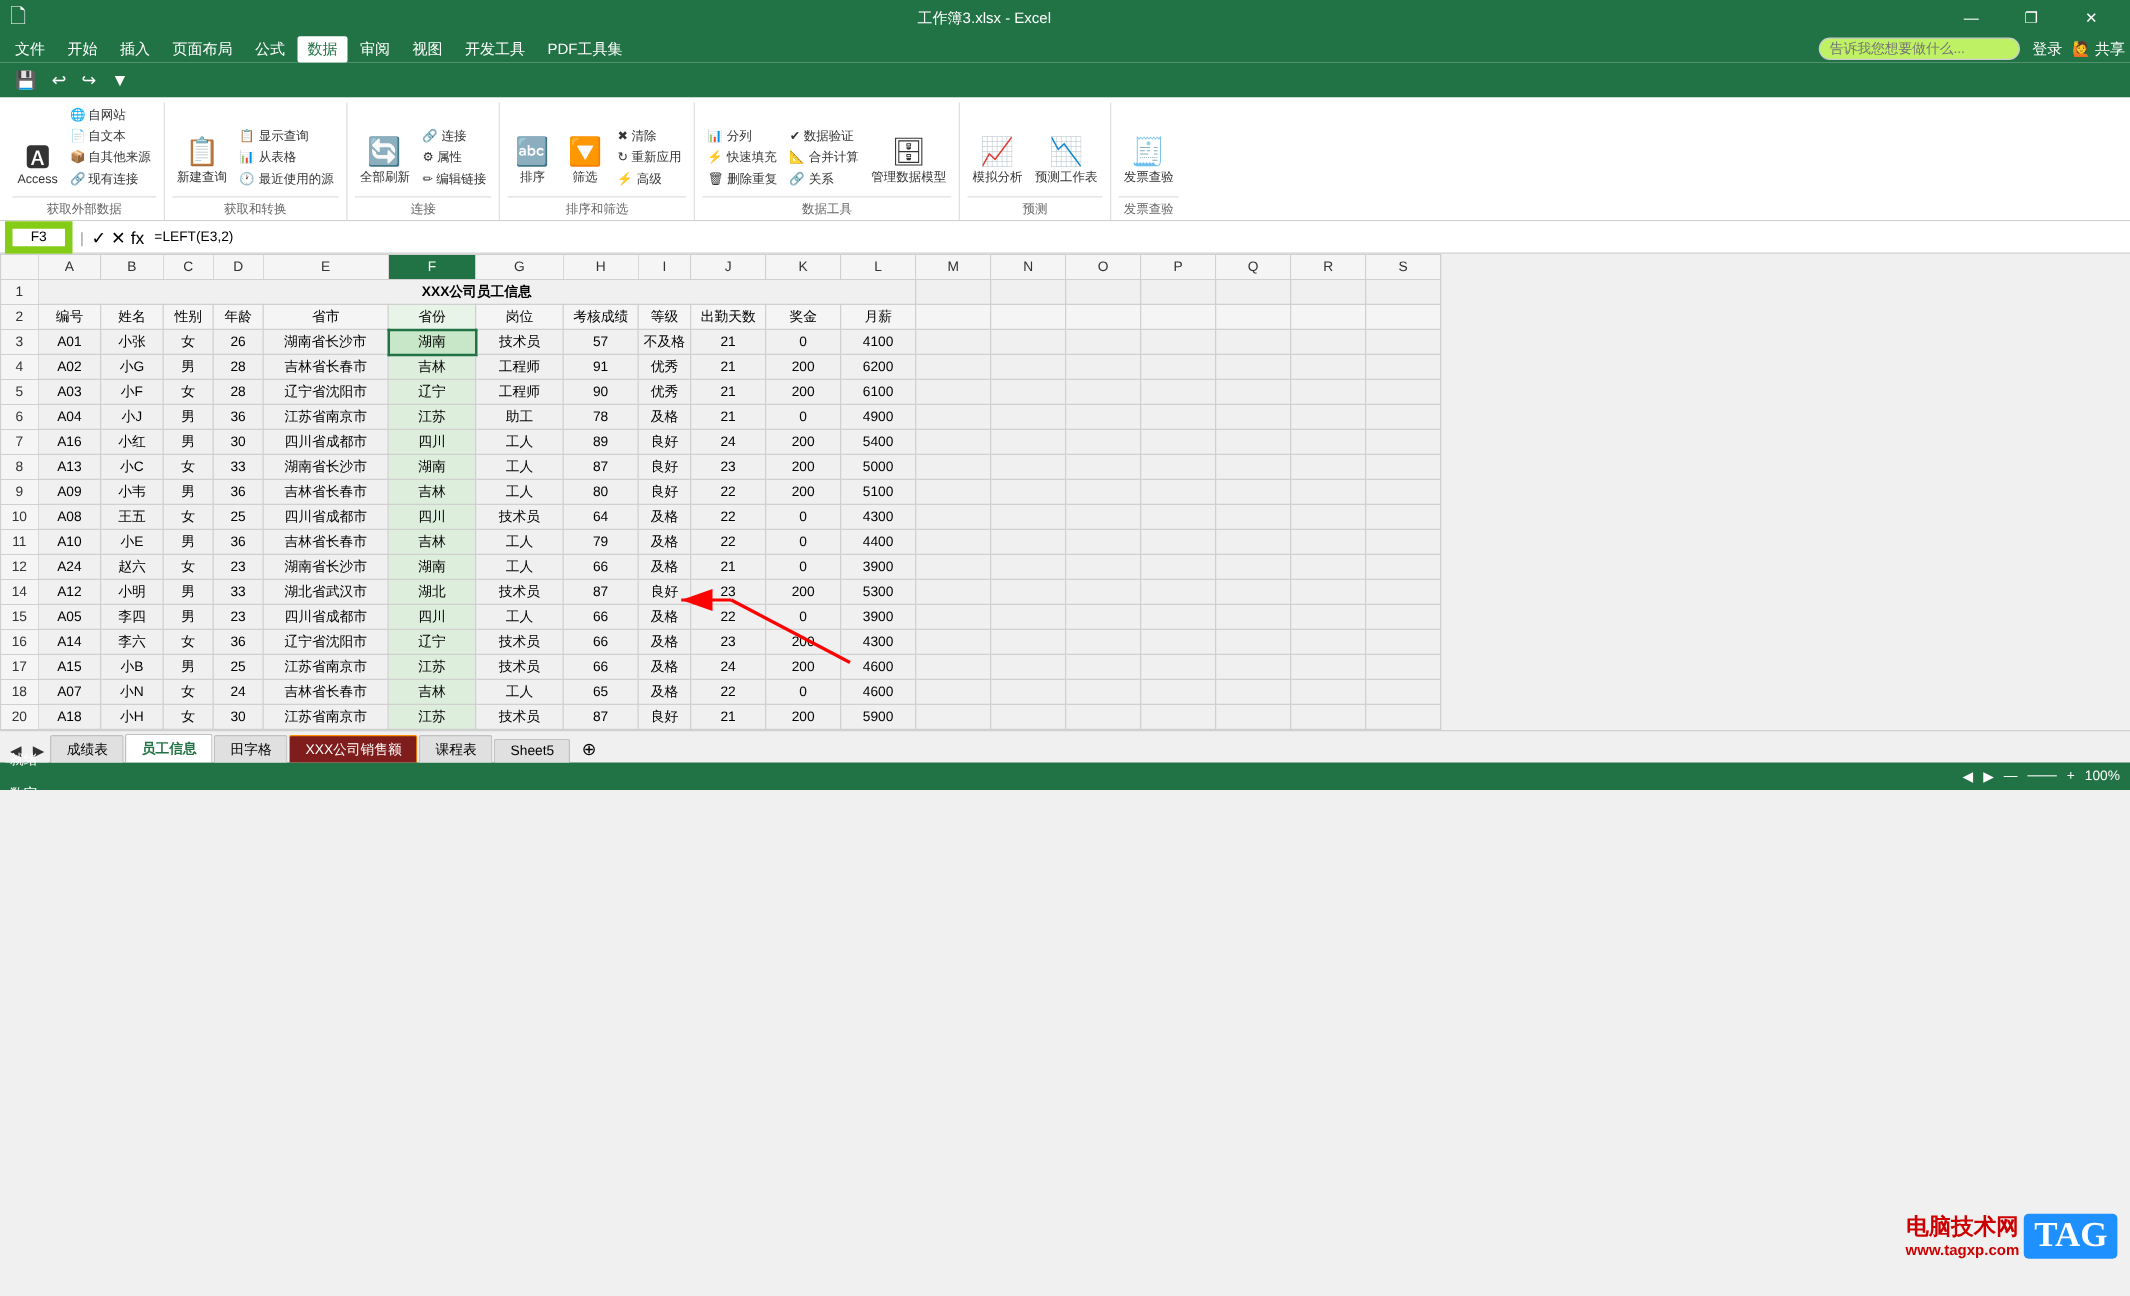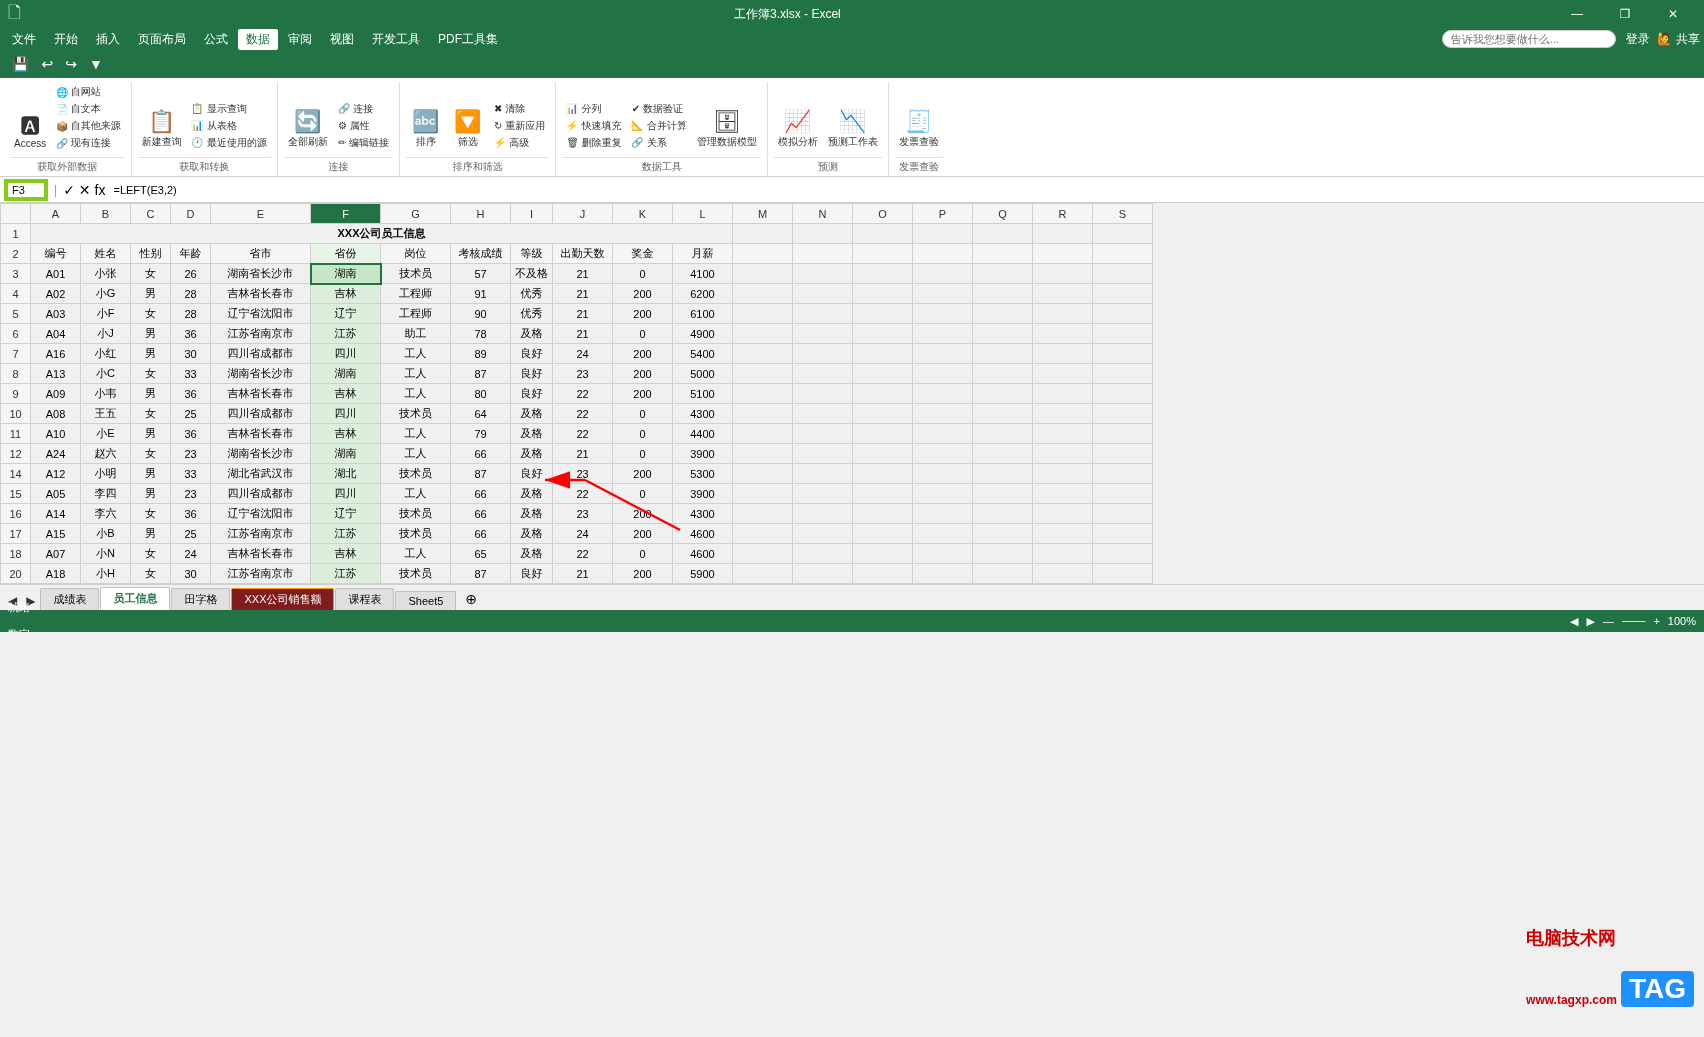--- a/index.html
+++ b/index.html
@@ -48,21 +48,21 @@
       padding: 2px 6px;
       min-width: fit-content;
     }
     .ribbon-group:last-child { border-right: none; }
     .ribbon-group-content { display: flex; align-items: flex-end; gap: 2px; flex: 1; }
     .ribbon-group-label { text-align: center; font-size: 10px; color: #666; margin-top: 6px; border-top: 1px solid #e0e0e0; padding-top: 2px; }
     .ribbon-btn { display: flex; flex-direction: column; align-items: center; cursor: pointer; padding: 2px 4px; border-radius: 2px; min-width: 40px; font-size: 10px; color: #333; border: none; background: transparent; }
     .ribbon-btn .icon { font-size: 22px; line-height: 1; margin-bottom: 2px; }
     .ribbon-btn-small { display: flex; align-items: center; gap: 2px; cursor: pointer; padding: 1px 4px; border-radius: 2px; font-size: 10px; color: #333; border: none; background: transparent; white-space: nowrap; }
     .ribbon-col { display: flex; flex-direction: column; gap: 1px; }
-    .search-bar { background: #ffffff; border: 1px solid #ccc; border-radius: 12px; padding: 2px 8px; font-size: 11px; color: #666; width: 174px; }
+    .search-bar { background: #bef264; border: 1px solid #ccc; border-radius: 12px; padding: 2px 8px; font-size: 11px; color: #666; width: 161px; }
 
     
     .quick-access {
       background: #217346;
       height: 28px;
       display: flex;
       align-items: center;
       padding: 0 8px;
       gap: 4px;
     }
@@ -71,21 +71,21 @@
     
     .formula-bar {
       background: white;
       border-bottom: 1px solid #d0d0d0;
       height: 26px;
       display: flex;
       align-items: center;
       padding: 0 4px;
       gap: 4px;
     }
-    .cell-ref { width: 44px; border: 4px solid #84cc16; padding: 1px 4px; font-size: 11px; }
+    .cell-ref { width: 54px; border: 6px solid #84cc16; padding: 1px 4px; font-size: 11px; text-align: center; }
     .formula-divider { color: #999; padding: 0 2px; }
     .formula-input { flex: 1; border: none; font-size: 11px; padding: 0 4px; outline: none; }
 
     
     .spreadsheet-container { display: flex; flex-direction: column; flex: 1; overflow: hidden; }
     .row-num-header { width: 30px; min-width: 30px; background: #f5f5f5; border-right: 1px solid #d0d0d0; border-bottom: 1px solid #d0d0d0; }
 
     
     .grid-wrapper { flex: 1; overflow: auto; position: relative; }
     table.grid { border-collapse: collapse; table-layout: fixed; }
@@ -122,24 +122,24 @@
       gap: 4px;
     }
     .watermark-text { color: #cc0000; font-size: 18px; font-weight: bold; font-family: Arial; }
     .watermark-tag {
       background: #1e90ff;
       color: white;
       font-size: 28px;
       font-weight: bold;
       padding: 2px 8px;
       border-radius: 4px;
-      font-family: Liberation Sans, sans-serif;
+      font-family: Liberation Serif, serif;
     }
     .watermark-url { color: #cc0000; font-size: 12px; font-weight: bold; }
-    .watermark-block { display: flex; flex-direction: column; align-items: flex-start; gap: 43px; }
+    .watermark-block { display: flex; flex-direction: column; align-items: center; }
 
     .col-a { width: 50px; }
     .col-b { width: 50px; }
     .col-c { width: 40px; }
     .col-d { width: 40px; }
     .col-e { width: 90px; }
     .col-f { width: 70px; }
     .col-g { width: 70px; }
   </style>
 </head>

